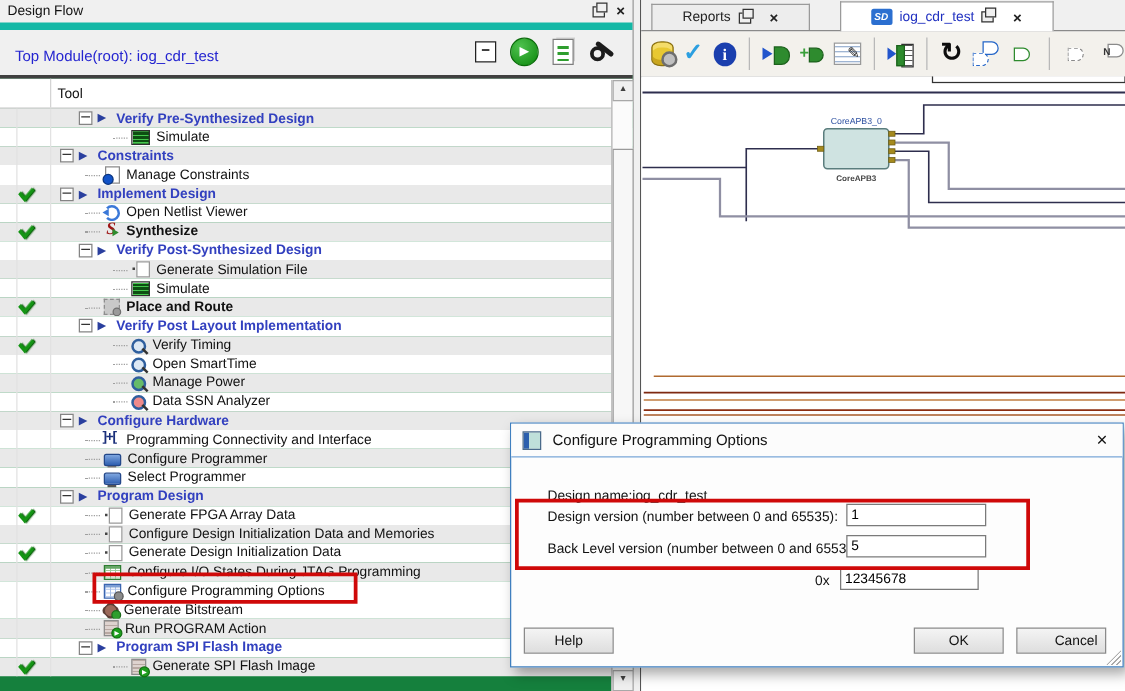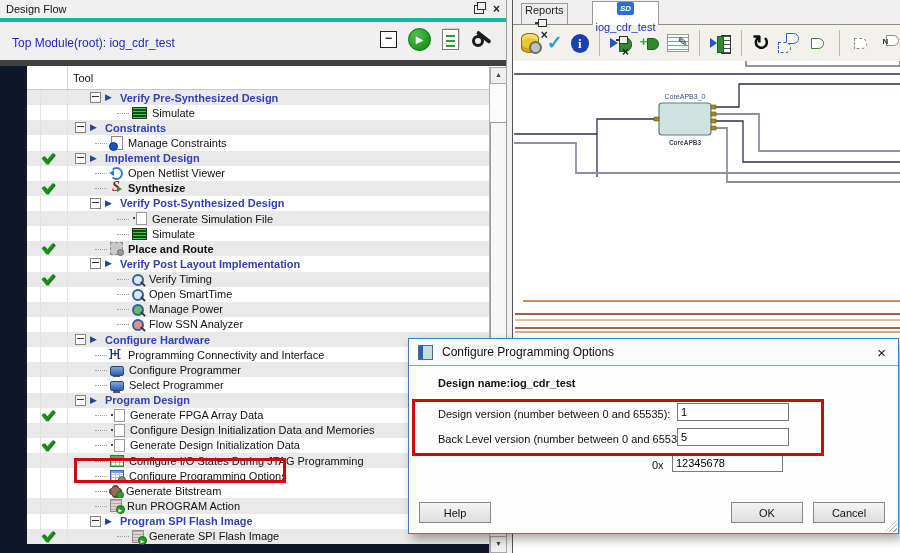--- a/index.html
+++ b/index.html
@@ -1,39 +1,39 @@
 <!DOCTYPE html>
 <html><head>
 <meta charset="utf-8">
 <style>
   html,body{margin:0;padding:0;background:#d8d8d8;font-family:"Liberation Sans",sans-serif;}
   .app{position:relative;width:900px;height:553px;background:#f0f0f0;overflow:hidden;font-size:11px;color:#111;}
 
   
   .left-panel{position:absolute;left:0;top:0;width:506px;height:553px;background:#f0f0f0;border-right:1px solid #9a9a9a;}
-  .df-header{height:18px;display:flex;align-items:center;padding:0 6px;border-bottom:4px solid #14b8a6;font-size:11px;}
+  .df-header{height:18px;display:flex;align-items:center;padding:0 6px;border-bottom:6px solid #14b8a6;font-size:11px;}
   .df-header .spacer{flex:1}
   .flo{position:relative;width:8px;height:7px;border:1px solid #333;background:#f0f0f0;margin-right:9px;display:inline-block}
   .flo::before{content:"";position:absolute;left:2px;top:-4px;width:7px;height:6px;border:1px solid #333;background:#f0f0f0;}
   .xglyph{font-size:12px;font-weight:bold;color:#222;line-height:10px;cursor:default}
   .df-sub{position:relative;height:41px;}
   .top-module{position:absolute;left:12px;top:14px;color:#2525d0;font-size:12px;}
   .df-tools{position:absolute;right:14px;top:6px;display:flex;align-items:center;gap:11px;}
 
   
   .lt{position:relative;display:inline-block}
   .lt-collapse{width:15px;height:15px;border:1px solid #222;background:#fff;text-align:center;line-height:13px;font-weight:bold;font-size:12px;color:#111}
   .lt-play{width:21px;height:21px;border-radius:50%;background:radial-gradient(circle at 35% 30%,#4ec24e,#0c870c);border:1px solid #0a6b0a;color:#fff;text-align:center;line-height:21px;font-size:10px;}
   .lt-report{width:15px;height:19px;background:#fff;border:1px solid #7d7d7d;background-image:repeating-linear-gradient(180deg,transparent 0 3px,#2f9e2f 3px 5px);background-size:9px 100%;background-position:3px 2px;background-repeat:no-repeat;box-shadow:2px -2px 0 -1px #cfcfcf;}
   .lt-gear{width:22px;height:22px;}
   .lt-gear::before{content:"";position:absolute;left:2px;top:6px;width:12px;height:12px;border-radius:50%;border:3.5px solid #1c1c1c;box-sizing:border-box;background:#f0f0f0;}
   .lt-gear::after{content:"";position:absolute;left:7px;top:1px;width:17px;height:4px;background:#1c1c1c;border-radius:2px;transform:rotate(38deg);transform-origin:left center;}
 
   
-  .tree-wrap{position:absolute;left:0;top:60px;right:0;bottom:0;background:#0f172a;border-top:6px solid #404040;padding-left:27px;}
+  .tree-wrap{position:absolute;left:0;top:60px;right:0;bottom:0;background:#15803d;border-top:3px solid #404040;}
   .tree-header{height:23px;display:flex;border-bottom:1px solid #c6c6c6;background:#fff;font-size:11px;}
   .th-c1{width:40px;border-right:1px solid #d4d4d4;}
   .th-c2{flex:1;display:flex;align-items:center;padding-left:5px;}
   .tree-rows{position:relative;}
   .tree-row{position:relative;display:flex;align-items:center;height:15.13px;white-space:nowrap;}
   .tree-row.odd{background:#e9e9e9;}
   .tree-row.even{background:#ffffff;}
   .g1{padding-left:48px}.g2{padding-left:63px}.l1{padding-left:68px}.l2{padding-left:90px}
   .glabel{color:#3240bf;font-weight:bold;}
   .b{font-weight:bold;}
@@ -79,21 +79,21 @@
   
   .sb{position:absolute;left:489px;top:1px;bottom:0;width:16px;border-left:1px solid #b0b0b0;background:#fbfbfb;}
   .sb-btn{position:absolute;left:0;width:15px;height:15px;background:#f0f0f0;border:1px solid #a8a8a8;text-align:center;line-height:14px;font-size:7px;color:#404040;}
   .sb-up{top:0;}
   .sb-down{bottom:0;}
   .sb-thumb{position:absolute;left:0;top:55px;width:15px;height:240px;background:#f7f7f7;border:1px solid #9a9a9a;}
 
   
   .right-panel{position:absolute;left:512px;top:0;width:388px;height:553px;background:#fff;border-left:1px solid #555;}
   .tabbar{position:relative;height:24px;background:#f0f0f0;border-bottom:1px solid #8a8a8a;display:flex;align-items:flex-end;}
-  .tab{display:flex;align-items:center;gap:6px;height:20px;padding:0 3px;margin-left:8px;background:#ededed;border:1px solid #9a9a9a;border-bottom:none;font-size:11px;color:#222;position:relative;flex-direction:column;}
+  .tab{display:flex;align-items:center;gap:6px;height:20px;padding:0 24px;margin-left:8px;background:#ededed;border:1px solid #9a9a9a;border-bottom:none;font-size:11px;color:#222;position:relative;}
   .tab.active{background:#fff;height:23px;margin-bottom:-1px;z-index:2;color:#1f2fc0;margin-left:24px;}
   .sd-badge{width:17px;height:13px;background:#2b6fd0;border-radius:2px;color:#fff;font-size:8px;font-weight:bold;font-style:italic;text-align:center;line-height:13px;}
   .rtoolbar{height:36px;background:#f3f1ec;border-bottom:1px solid #666;display:flex;align-items:center;gap:8px;padding-left:8px;}
   .rt{position:relative;display:inline-block;}
   .rt-sep{width:1px;height:26px;background:#b8b8b8;margin:0 2px;}
   .rt-db{width:16px;height:18px;background:#e8c832;border:1px solid #8a7012;border-radius:8px/5px;box-shadow:inset 0 4px 0 #f4dc6a,inset 0 -4px 0 #caa61e;}
   .rt-db::after{content:"";position:absolute;right:-4px;bottom:-2px;width:9px;height:9px;border-radius:50%;background:#c0c0c0;border:2px solid #6e6e6e;}
   .rt-check{color:#2b9fe0;font-size:19px;font-weight:bold;line-height:16px;}
   .rt-info{width:19px;height:19px;border-radius:50%;background:#1a3fae;color:#fff;text-align:center;line-height:19px;font-family:"Liberation Serif",serif;font-weight:bold;font-size:13px;}
   .rt-portin{width:22px;height:15px;}
@@ -115,29 +115,29 @@
   .gaten-label{position:absolute;left:3px;top:4px;font-size:8px;font-weight:bold;color:#333;}
 
   .schematic{position:absolute;left:0;top:61px;right:0;bottom:0;background:#fff;overflow:hidden;}
 
   
   .dialog{position:absolute;left:408px;top:338px;width:489px;height:194px;background:#fdfdfd;border:1px solid #3f7fbf;box-shadow:4px 5px 10px rgba(0,0,0,.35);z-index:50;font-size:11px;}
   .dlg-title{height:26px;display:flex;align-items:center;padding:0 9px;border-bottom:1px solid #7aa7d7;font-size:12px;background:#fcfcfc;}
   .dlg-icon{width:13px;height:13px;border:1px solid #4a6a8a;background:linear-gradient(90deg,#2b5fae 0 4px,#bfe0da 4px);margin-right:9px;}
   .dlg-title .t{flex:1;}
   .dlg-close{font-size:15px;font-weight:normal;color:#111;cursor:default;padding:0 3px;}
-  .dlg-name{position:absolute;left:29px;top:38px;font-weight:bold;}
+  .dlg-name{position:absolute;left:29px;top:52px;}
   .f-label{position:absolute;left:29px;white-space:nowrap;}
   .f-input{position:absolute;height:16px;width:104px;border:1px solid #7a7a7a;background:#fff;font-family:"Liberation Sans",sans-serif;font-size:11px;padding:0 3px;}
   .dlg-red-box{left:3px;top:60px;width:406px;height:51px;}
   .hex-prefix{position:absolute;left:243px;top:120px;}
   .btn{position:absolute;top:163px;width:72px;height:21px;background:linear-gradient(180deg,#f4f4f4,#dedede);border:1px solid #8a8a8a;font-family:"Liberation Sans",sans-serif;font-size:11px;color:#111;}
   .btn-help{left:10px;}
   .btn-ok{left:322px;}
-  .btn-cancel{left:404px;}
+  .btn-cancel{left:404px;text-align:right;}
   .grip{position:absolute;right:1px;bottom:1px;width:12px;height:12px;background:repeating-linear-gradient(135deg,transparent 0 2px,#aaa 2px 3px);clip-path:polygon(100% 0,100% 100%,0 100%);}
 </style>
 </head>
 <body>
 
 <div class="app">
 
   <div class="left-panel">
     <div class="df-header">
       <span>Design Flow</span>
@@ -237,21 +237,21 @@
             <span>Open SmartTime</span>
           </div>
           <div class="tree-row odd l2">
             <span class="stub"></span>
             <span class="ti ti-mag ti-mag-power"></span>
             <span>Manage Power</span>
           </div>
           <div class="tree-row even l2">
             <span class="stub"></span>
             <span class="ti ti-mag ti-mag-chip"></span>
-            <span>Flow SSN Analyzer</span>
+            <span>Data SSN Analyzer</span>
           </div>
           <div class="tree-row odd g1">
             <span class="exp"></span>
             <span class="arr">▶</span>
             <span class="glabel">Configure Hardware</span>
           </div>
           <div class="tree-row even l1">
             <span class="stub"></span>
             <span class="ti ti-connectivity"></span>
             <span>Programming Connectivity and Interface</span>

